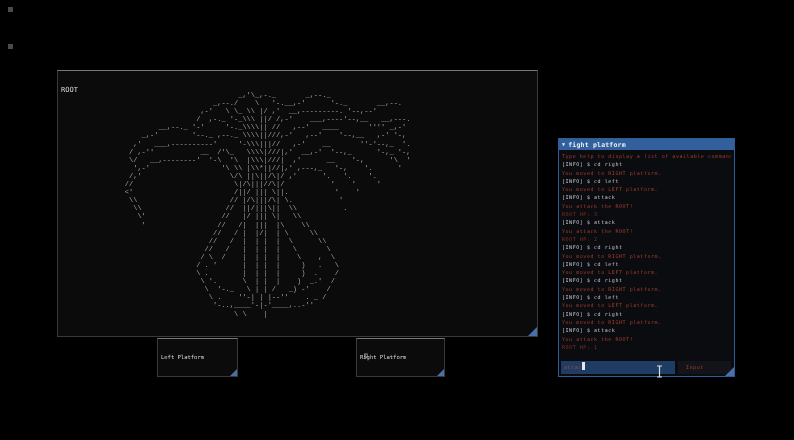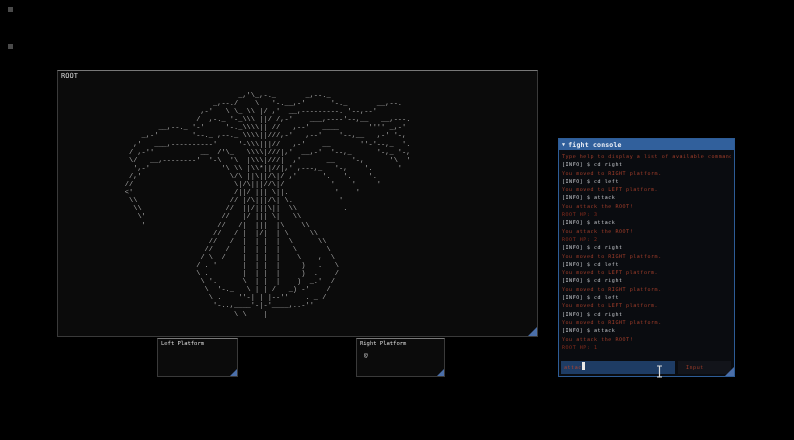--- a/index.html
+++ b/index.html
@@ -10,21 +10,21 @@
     --title-text:#d8d8d8; --art-color:#a2a2a2; --console-bg:#0a0c10;
   }
   *{margin:0;padding:0;box-sizing:border-box;}
   html,body{width:794px;height:440px;overflow:hidden;}
   body{background:#000;font-family:"DejaVu Sans Mono",monospace;}
   #screen{position:relative;width:794px;height:440px;background:#000;}
 
   .marker{position:absolute;width:5px;height:5px;background:#4a4a4a;}
 
   .win{position:absolute;background:var(--window-bg);border:1px solid var(--window-border);border-top-color:var(--window-top);}
-  .win-title{position:absolute;left:3px;top:1px;color:var(--title-text);white-space:pre;}
+  .win-title{position:absolute;left:3px;top:15px;color:var(--title-text);white-space:pre;}
   .resize-handle{position:absolute;right:0;bottom:0;width:0;height:0;
     border-left:9px solid transparent;border-bottom:9px solid var(--resize-blue);}
   .resize-handle.small{border-left-width:7px;border-bottom-width:7px;}
 
   #root-window{left:57px;top:70px;width:481px;height:267px;}
   #root-window .win-title{font-size:7px;}
   #root-art{position:absolute;left:50px;top:20px;font-size:7px;line-height:8.1px;
     color:var(--art-color);white-space:pre;font-family:Liberation Mono, monospace;}
 
   .platform .win-title{font-size:5.5px;}
@@ -99,21 +99,21 @@
     <div class="resize-handle small"></div>
   </div>
 
   <div class="win platform" id="right-platform">
     <div class="win-title">Right Platform</div>
     <div id="player-glyph">@</div>
     <div class="resize-handle small"></div>
   </div>
 
   <div id="fight-console">
-    <div id="console-header"><span class="tri">▼</span><span>fight console</span></div>
+    <div id="console-header"><span class="tri">▼</span><span>fight platform</span></div>
     <div id="console-log">
         <div class="log-line log-event">Type help to display a list of available commands</div>
         <div class="log-line log-info">[INFO] $ cd right</div>
         <div class="log-line log-event">You moved to RIGHT platform.</div>
         <div class="log-line log-info">[INFO] $ cd left</div>
         <div class="log-line log-event">You moved to LEFT platform.</div>
         <div class="log-line log-info">[INFO] $ attack</div>
         <div class="log-line log-event">You attack the ROOT!</div>
         <div class="log-line log-hp">ROOT HP: 3</div>
         <div class="log-line log-info">[INFO] $ attack</div>

